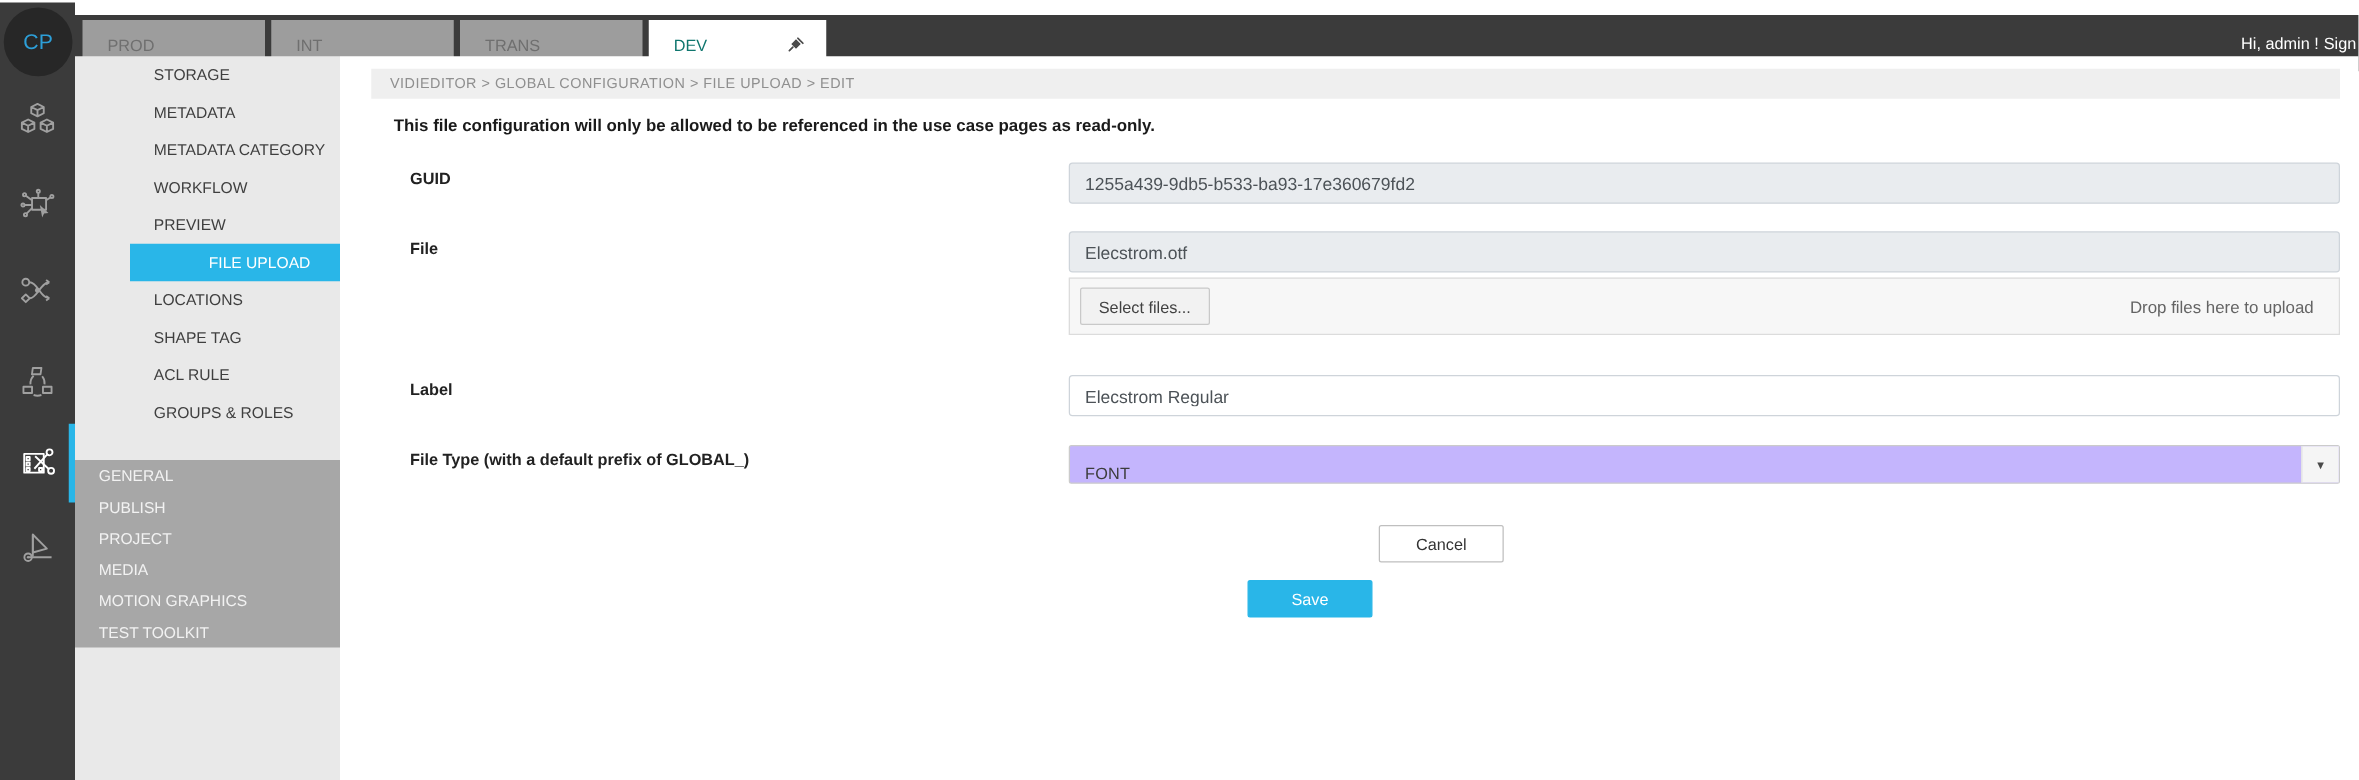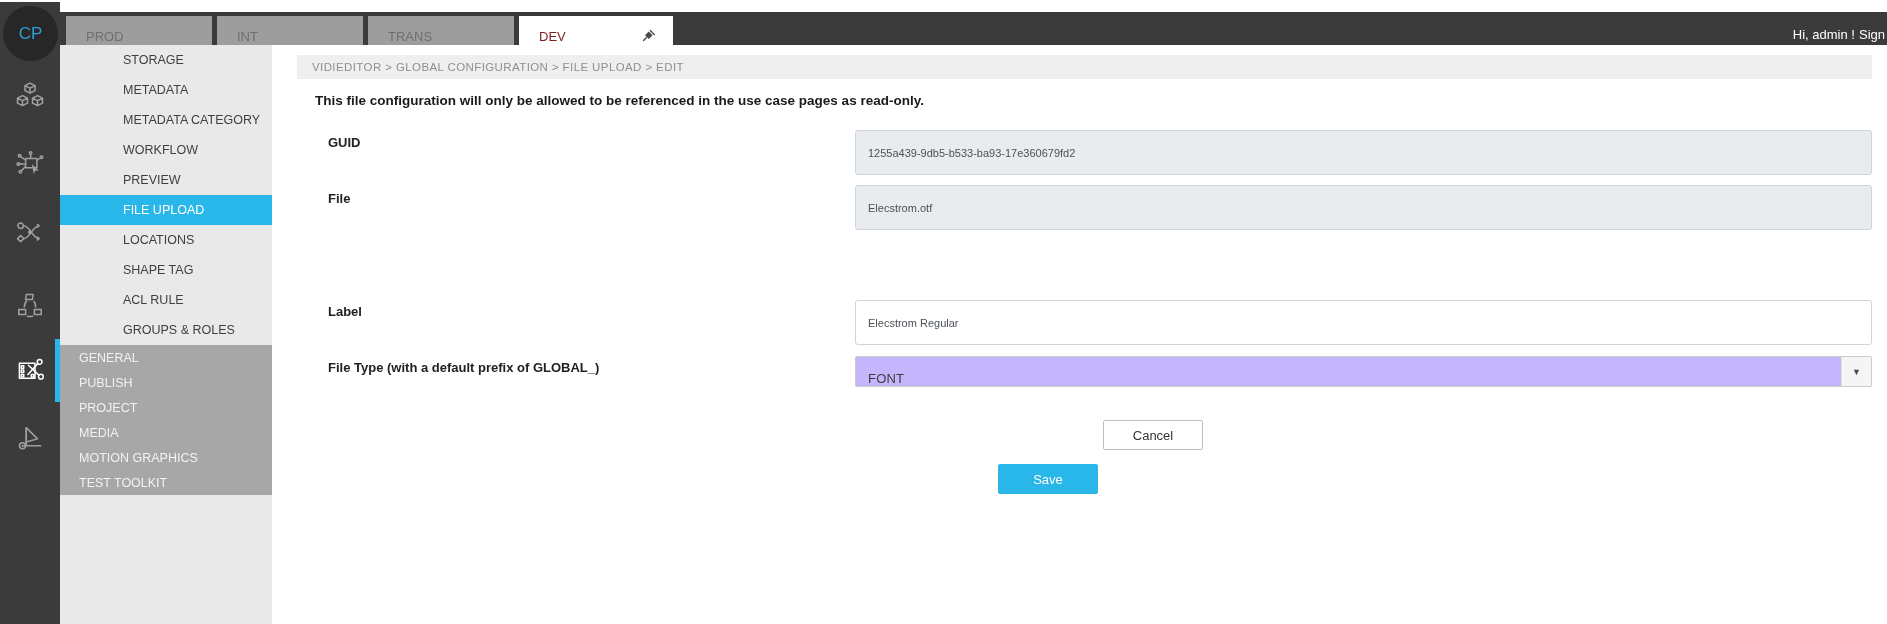--- a/index.html
+++ b/index.html
@@ -4,21 +4,21 @@
 <style>
   * { margin:0; padding:0; box-sizing:border-box; }
   body { font-family:"Liberation Sans","DejaVu Sans",sans-serif; background:#fff; }
   .app { position:relative; width:1887px; height:624px; overflow:hidden; background:#fff; }
 
   
   .topbar { position:absolute; left:0; top:0; width:1887px; height:45px; background:#3b3b3b;margin-top:12px; }
   .tabs { position:absolute; left:66px; top:4px; height:41px; display:flex; gap:5px; }
   .tab { width:146px; height:41px; background:#9d9d9d; color:#6f6f6f; font-size:13px;
          display:flex; align-items:center; padding:0 16px 0 20px; cursor:pointer; }
-  .tab.active { width:154px; background:#ffffff; color:#7f1d1d; justify-content:space-between; }
+  .tab.active { width:142px; background:#ffffff; color:#0f766e; justify-content:space-between; }
   .user { position:absolute; right:2px; top:0; height:45px; display:flex; align-items:center;
           gap:4px; color:#fff; font-size:13px; white-space:nowrap; }
   .user .sign { cursor:pointer; }
 
   
   .rail { position:absolute; left:0; top:2px; width:60px; height:624px; background:#3b3b3b; }
   .avatar { position:absolute; left:3px; top:4px; width:55px; height:55px; border-radius:50%;
             background:#272727; color:#2d9fd8; font-size:17px; display:flex; align-items:center;
             justify-content:center; cursor:pointer; }
   .rail-icon { position:absolute; left:0; width:60px; height:40px; display:flex; align-items:center;
@@ -26,35 +26,35 @@
   .rail-icon.active { color:#ffffff; }
   .rail-icon svg { width:30px; height:30px; }
   .rail-indicator { position:absolute; right:0; top:337px; width:5px; height:63px; background:#29b6e8; }
 
   
   .sidebar { position:absolute; left:60px; top:45px; width:212px; height:579px; background:#e9e9e9;
              font-size:12.5px; color:#3f3f3f; }
   .sb-header { height:26px; margin-top:8px; background:#a7a7a7; color:#fff; font-weight:600;
                display:flex; align-items:center; padding-left:19px; cursor:pointer; }
   .sb-item { height:30px; display:flex; align-items:center; padding-left:63px; cursor:pointer; }
-  .sb-item.active { background:#29b6e8; color:#fff; }
-  .sb-groups { background:#a7a7a7; }
+  .sb-item.active { background:#29b6e8; color:#fff;margin-left:44px; }
+  .sb-groups { background:#a7a7a7;margin-top:23px; }
   .sb-group { height:25px; color:#f2f2f2; display:flex; align-items:center; padding-left:19px; cursor:pointer; }
 
   
   .main { position:absolute; left:272px; top:45px; width:1615px; height:579px; background:#fff; }
   .breadcrumb { position:absolute; left:25px; top:10px; width:1575px; height:24px; background:#efefef;
                 color:#8f8f8f; font-size:11.5px; letter-spacing:0.4px; display:flex; align-items:center;
                 padding-left:15px; }
   .notice { position:absolute; left:43px; top:48px; font-size:13.5px; font-weight:bold; color:#1a1a1a; }
 
   .flabel { position:absolute; left:56px; font-size:13px; font-weight:bold; color:#222; line-height:18px; }
   .ctrl { position:absolute; left:583px; width:1017px; }
-  input.txt { width:100%; height:45px; border:1px solid #ced4da; border-radius:3px; padding:0 12px;
-              font-size:11px; color:#4c5257; font-family:inherit; background:#fff; outline:none; }
+  input.txt { width:100%; height:33px; border:1px solid #ced4da; border-radius:3px; padding:0 12px;
+              font-size:14px; color:#4c5257; font-family:inherit; background:#fff; outline:none; }
   input.txt.ro { background:#e9ecef; }
 
   .dropzone { height:46px; background:#f7f7f7; border:1px solid #dcdcdc; display:flex;
               align-items:center; justify-content:space-between; padding:0 20px 0 8px; }
   .select-files { height:30px; padding:0 14px; background:#f2f2f2; border:1px solid #c9c9c9;
                   border-radius:2px; font-size:13px; color:#424242; font-family:inherit; cursor:pointer; }
   .drop-hint { font-size:13.5px; color:#646464; }
 
   .selectbox { height:31px; background:#c4b5fd; border:1px solid #cbcbcb; border-radius:2px;
                display:flex; align-items:flex-end; padding-left:12px; position:relative;
@@ -203,20 +203,24 @@
 
     <div class="flabel" style="top:89px">GUID</div>
     <div class="ctrl" style="top:85px">
       <input class="txt ro" readonly="" value="1255a439-9db5-b533-ba93-17e360679fd2" style="">
     </div>
 
     <div class="flabel" style="top:145px">File</div>
     <div class="ctrl" style="top:140px">
       <input class="txt ro" readonly="" value="Elecstrom.otf" style="">
     </div>
+    <div class="ctrl dropzone" style="top:177px">
+      <button class="select-files">Select files...</button>
+      <span class="drop-hint">Drop files here to upload</span>
+    </div>
 
     <div class="flabel" style="top:258px">Label</div>
     <div class="ctrl" style="top:255px">
       <input class="txt" value="Elecstrom Regular" style="">
     </div>
 
     <div class="flabel" style="top:314px">File Type (with a default prefix of GLOBAL_)</div>
     <div class="ctrl selectbox" style="top:311px">
       <span>FONT</span>
       <span class="arrow-zone">▼</span>

